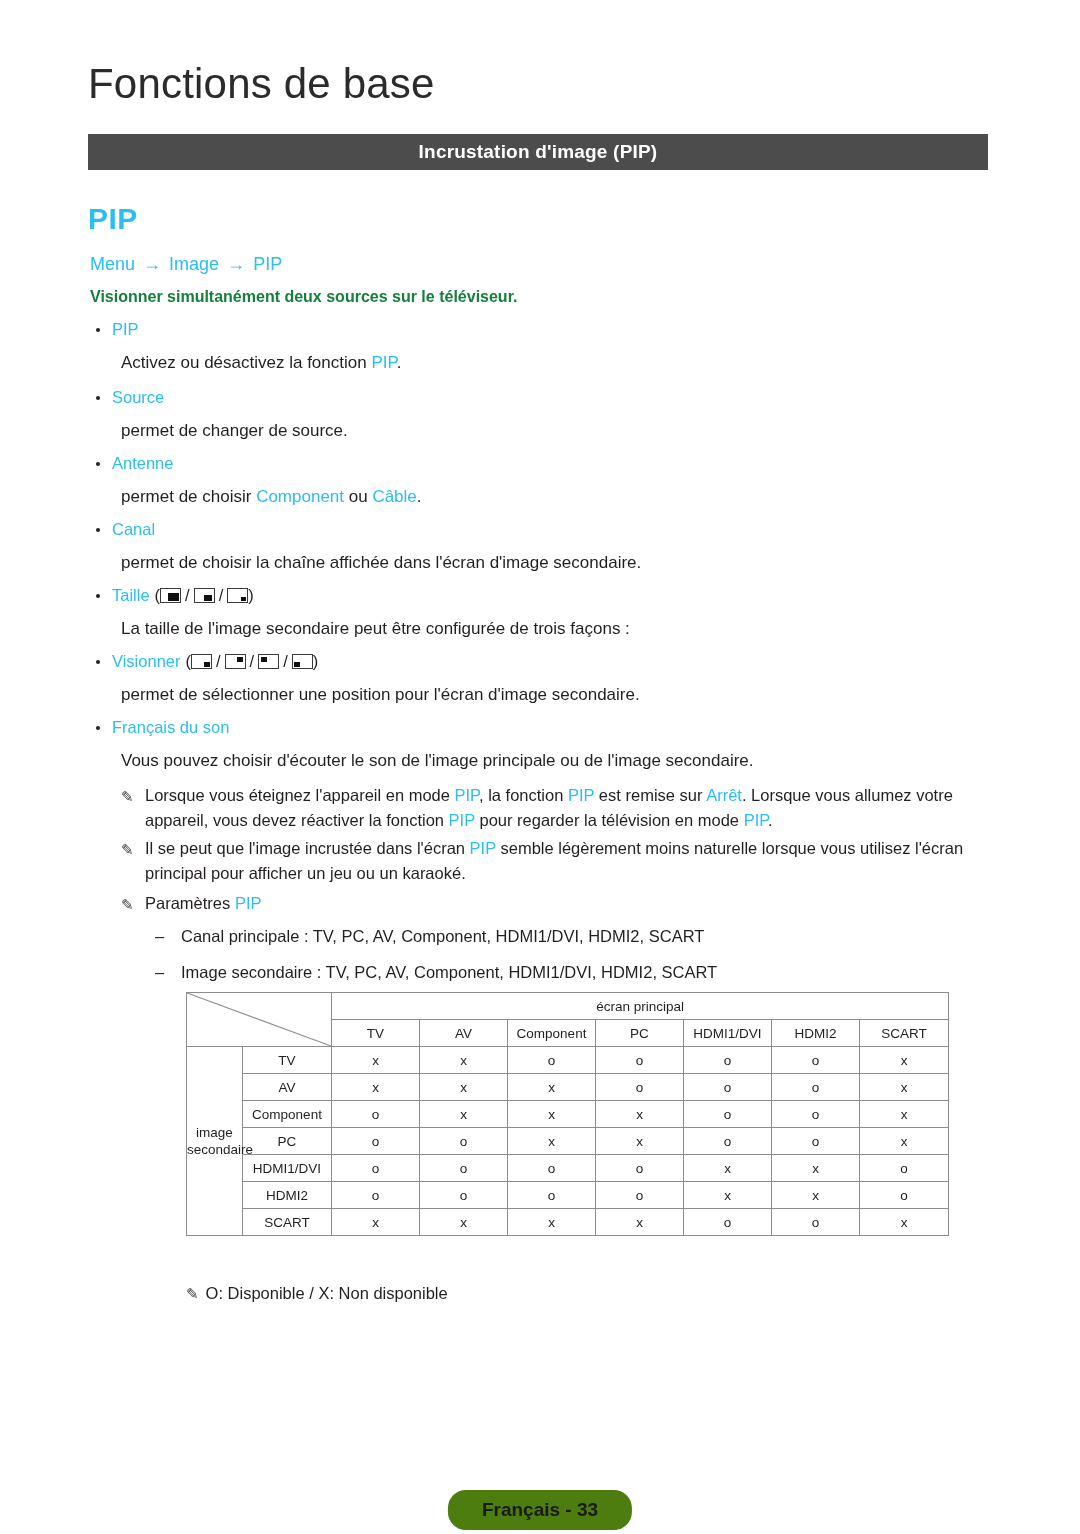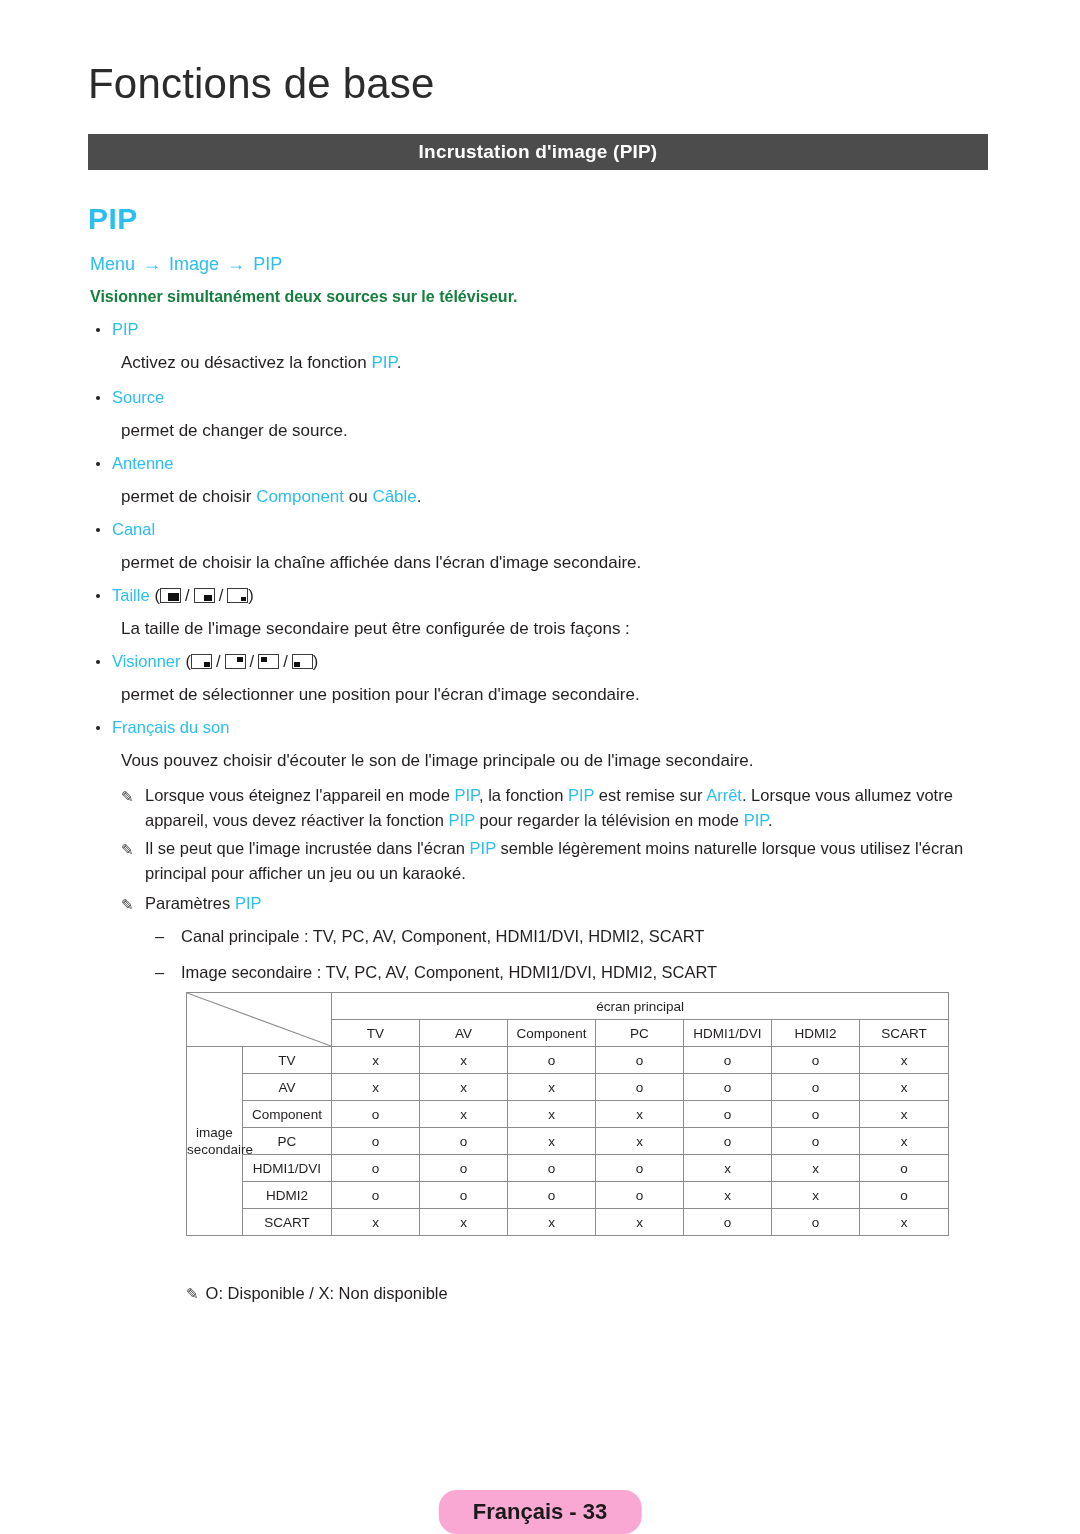--- a/index.html
+++ b/index.html
@@ -202,23 +202,23 @@
     white-space: nowrap;
   }
   .legend .pen { margin-right: 7px; color: #3a3a3a; font-size: 15px; }
 
   
   .footer-pill {
     position: absolute;
     left: 50%;
     transform: translateX(-50%);
     top: 1478px;
-    background: #f9a8d4;
+    background: #4d7c0f;
     color: #1a1a1a;
-    font-size: 22px;
+    font-size: 19px;
     font-weight: bold;
     padding: 9px 34px;
     border-radius: 18px;
     white-space: nowrap;
   }
 </style>
 </head>
 <body>
 
 <div class="page">

